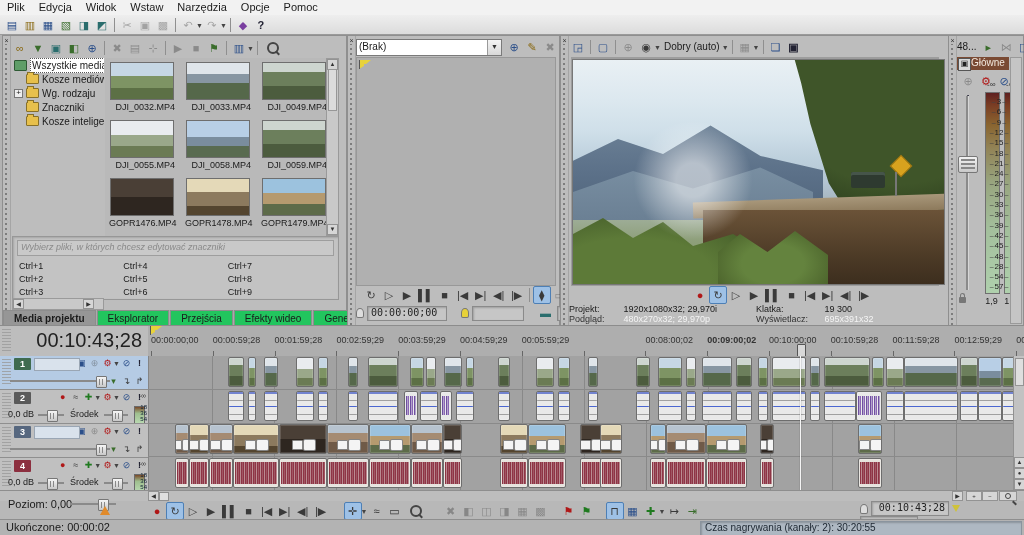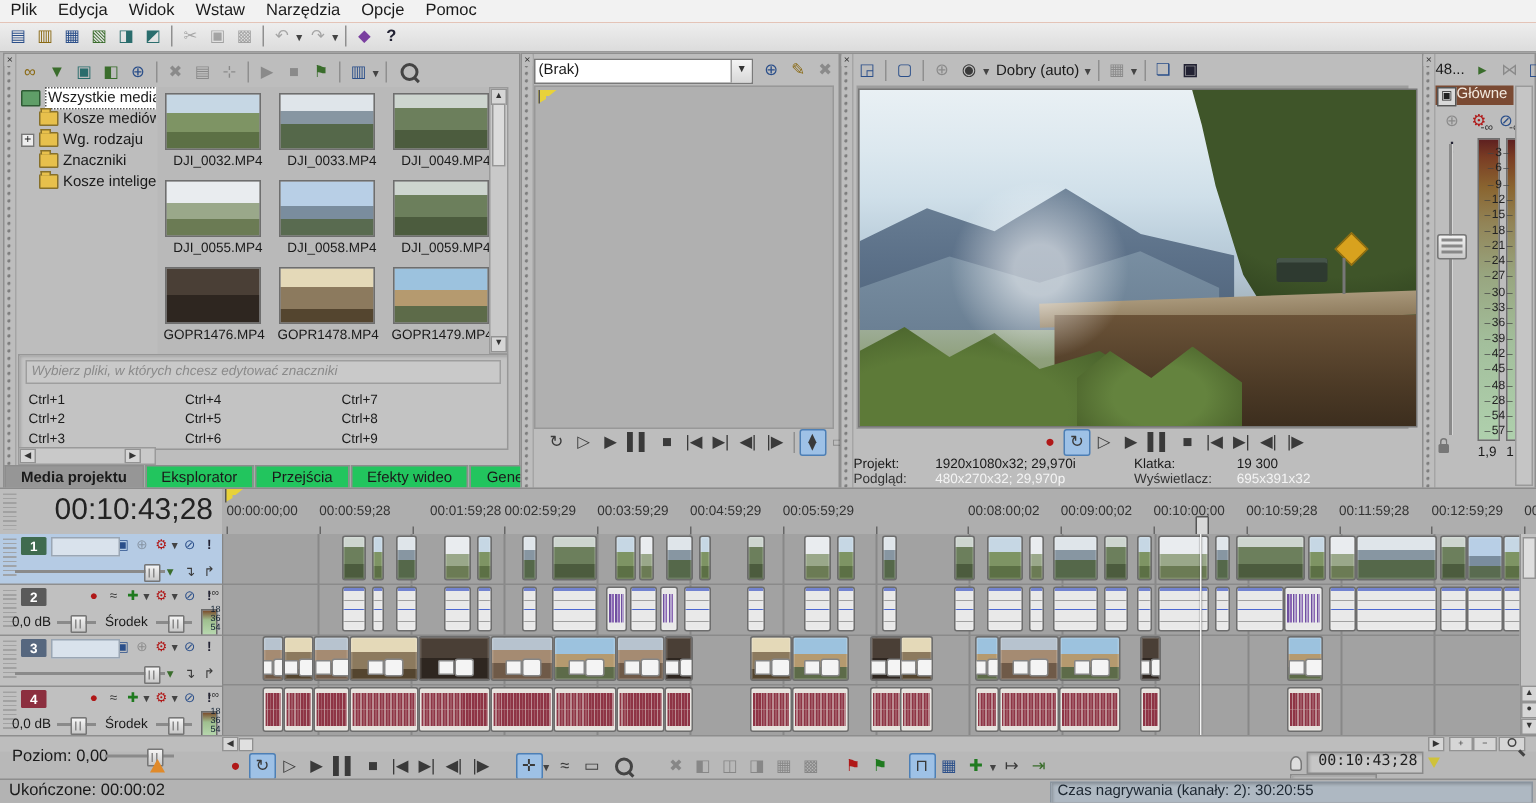--- a/index.html
+++ b/index.html
@@ -260,20 +260,30 @@
       <span class="combo" style="width:140px">
         <span>(Brak)</span>
         <span class="cdd">▼</span>
       </span>
       <span id="trimmer-icons"><span class="ico b">⊕</span><span class="ico y">✎</span><span class="ico dis">✖</span><span class="sep"></span><span class="ico b">▢</span></span>
     </div>
     <div id="trimbody">
       <span class="flag" style="position:absolute;left:2px;top:2px"></span>
     </div>
     <div class="abs transport" id="trim-transport" style="left:14px;bottom:22px;right:3px"><span class="ico">↻</span><span class="ico">▷</span><span class="ico">▶</span><span class="ico">▌▌</span><span class="ico">■</span><span class="ico">|◀</span><span class="ico">▶|</span><span class="ico">◀|</span><span class="ico">|▶</span><span class="sep"></span><span class="ico act">⧫</span><span class="ico dis">▭</span><span class="ico dis">▭</span><span class="ico dis">▭</span><span class="ico dis">▯</span><span class="ico">»</span></div>
+    <div class="abs" style="left:8px;bottom:4px;right:3px;white-space:nowrap">
+      <span class="bulb"></span>
+      <span class="tfield" style="width:72px">00:00:00;00</span>
+      <span style="display:inline-block;width:8px"></span>
+      <span class="bulb" style="background:#e8d23a"></span>
+      <span class="tfield" style="width:44px"></span>
+      <span style="display:inline-block;width:6px"></span>
+      <span class="ico t">▬</span>
+      <span class="tfield" style="width:34px"></span>
+    </div>
   </div>
 
   <div class="panel" id="preview">
     <div class="grip">
         <span class="x">×</span>
       </div>
     <div class="phead">
       <span id="pv-icons1"><span class="ico b">◲</span><span class="sep"></span><span class="ico b">▢</span><span class="sep"></span><span class="ico dis">⊕</span><span class="ico">◉</span><span class="dd">▼</span></span>
       <span style="font-size:10px">Dobry (auto)</span>
       <span id="pv-icons2"><span class="dd">▼</span><span class="sep"></span><span class="ico dis">▦</span><span class="dd">▼</span><span class="sep"></span><span class="ico b">❏</span><span class="ico h">▣</span></span>
@@ -363,35 +373,35 @@
     <div class="tgrip" style="height:24px"></div>
     <span class="tc">00:10:43;28</span>
   </div>
   <div id="ruler">
     <span class="flag" style="position:absolute;left:2px;top:0"></span>
     <div id="phandle" style="left:649px"></div>
   <span class="rlab" style="left: 3px;">00:00:00;00</span>
       <span class="rtick" style="left: 3px;"></span>
       <span class="rlab" style="left: 64.8px;">00:00:59;28</span>
       <span class="rtick" style="left: 64.8px;"></span>
-      <span class="rlab" style="left: 126.6px; margin-left: 12px;">00:01:59;28</span>
+      <span class="rlab" style="left: 126.6px;">00:01:59;28</span>
       <span class="rtick" style="left: 126.6px;"></span>
       <span class="rlab" style="left: 188.4px;">00:02:59;29</span>
       <span class="rtick" style="left: 188.4px;"></span>
       <span class="rlab" style="left: 250.2px;">00:03:59;29</span>
       <span class="rtick" style="left: 250.2px;"></span>
       <span class="rlab" style="left: 312px;">00:04:59;29</span>
       <span class="rtick" style="left: 312px;"></span>
       <span class="rlab" style="left: 373.8px;">00:05:59;29</span>
       <span class="rtick" style="left: 373.8px;"></span>
       <span class="rlab" style="left: 435.6px; margin-top: 44px;">00:06:59;29</span>
       <span class="rtick" style="left: 435.6px;"></span>
       <span class="rlab" style="left: 497.4px;">00:08:00;02</span>
       <span class="rtick" style="left: 497.4px;"></span>
-      <span class="rlab" style="left: 559.2px;">00:09:00;02</span>
+      <span class="rlab" style="left: 559.2px; font-weight: bold;">00:09:00;02</span>
       <span class="rtick" style="left: 559.2px;"></span>
       <span class="rlab" style="left: 621px;">00:10:00;00</span>
       <span class="rtick" style="left: 621px;"></span>
       <span class="rlab" style="left: 682.8px;">00:10:59;28</span>
       <span class="rtick" style="left: 682.8px;"></span>
       <span class="rlab" style="left: 744.6px;">00:11:59;28</span>
       <span class="rtick" style="left: 744.6px;"></span>
       <span class="rlab" style="left: 806.4px;">00:12:59;29</span>
       <span class="rtick" style="left: 806.4px;"></span>
       <span class="rlab" style="left: 868.2px;">00:13:59;29</span>

